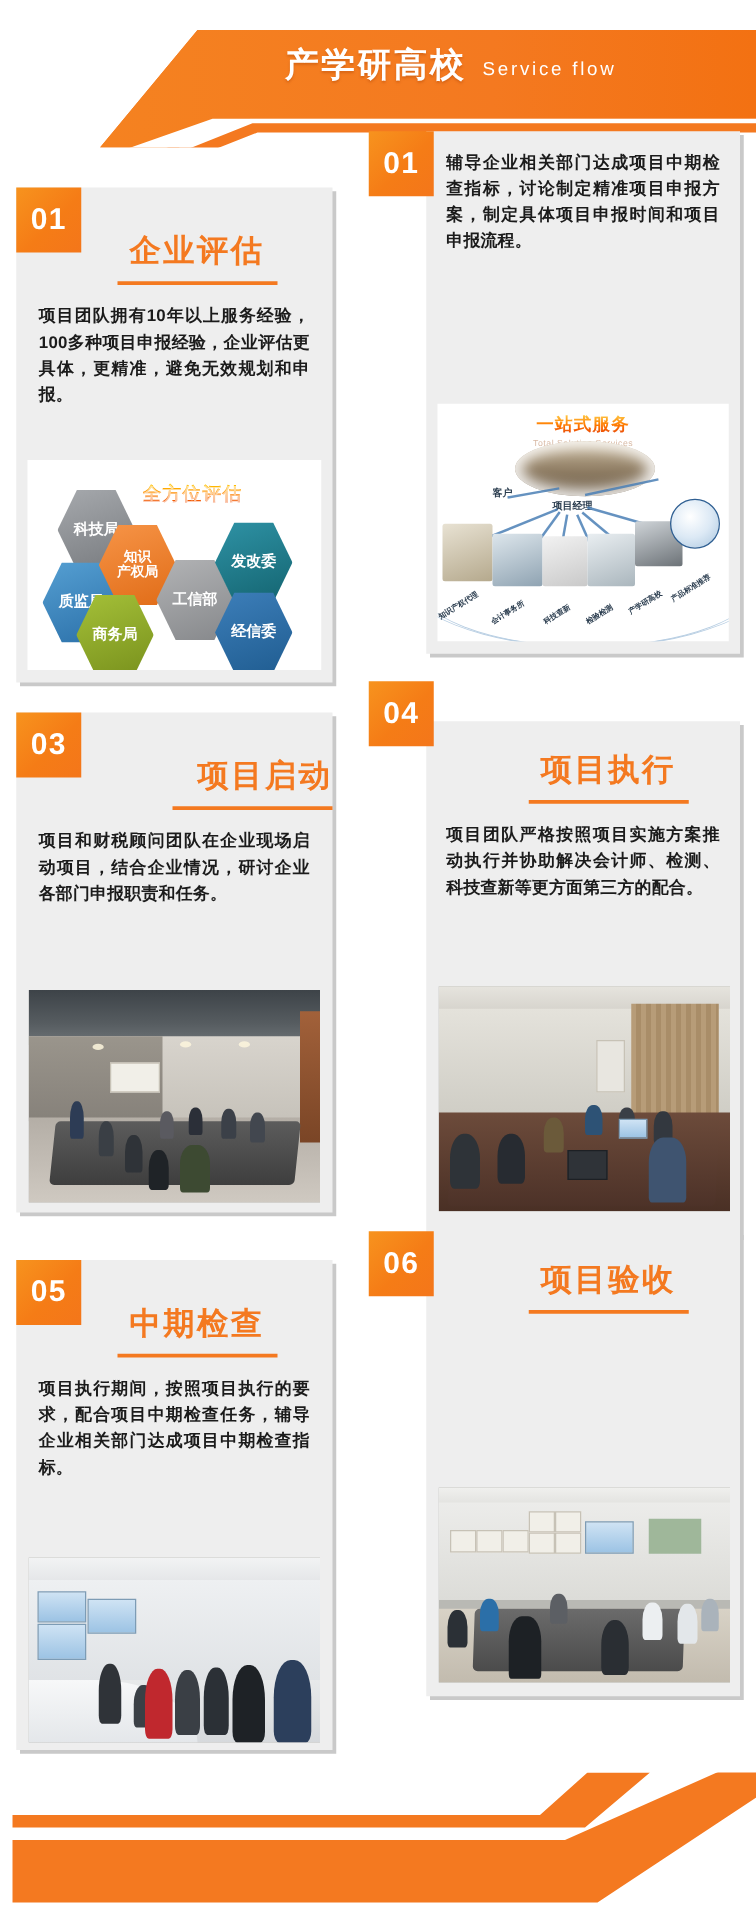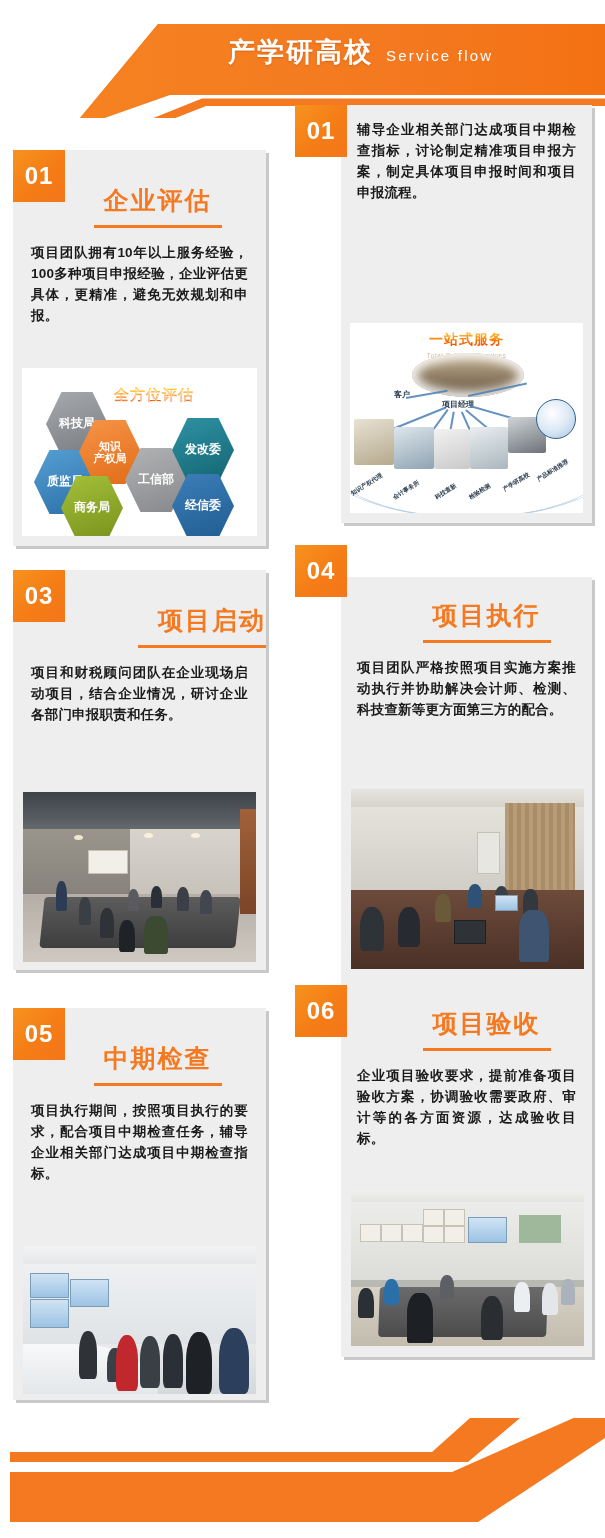--- a/index.html
+++ b/index.html
@@ -360,21 +360,20 @@
     <span>05</span>
   </div>
 
   <div class="card" style="left:341px;top:985px;width:251px;height:372px;">
     <div class="card-head" style="padding-top:22px;">
       <div style="display:inline-block;margin-left:40px;">
         <div class="card-title">项目验收</div>
         <div class="title-rule" style="width:128px;"></div>
       </div>
     </div>
-    <div class="card-body" style="margin:14px 16px 0 16px;">企业项目验收要求，提前准备项目验收方案，协调验收需要政府、审计等的各方面资源，达成验收目标。</div>
 
     <div class="photo" style="position:absolute;left:10px;top:205px;width:233px;height:156px;">
       <div class="mr-ceiling" style="height:10%;background:linear-gradient(180deg,#f0f0ee,#e0e0dd);"></div>
       <div class="mr-wall" style="top:8%;height:50%;background:linear-gradient(180deg,#ececea,#dcdcd8);"></div>
       <div class="frame" style="left:4%;top:22%;width:8%;height:10%;"></div>
       <div class="frame" style="left:13%;top:22%;width:8%;height:10%;"></div>
       <div class="frame" style="left:22%;top:22%;width:8%;height:10%;"></div>
       <div class="frame" style="left:31%;top:12%;width:8%;height:10%;"></div>
       <div class="frame" style="left:40%;top:12%;width:8%;height:10%;"></div>
       <div class="frame" style="left:31%;top:23%;width:8%;height:10%;"></div>

